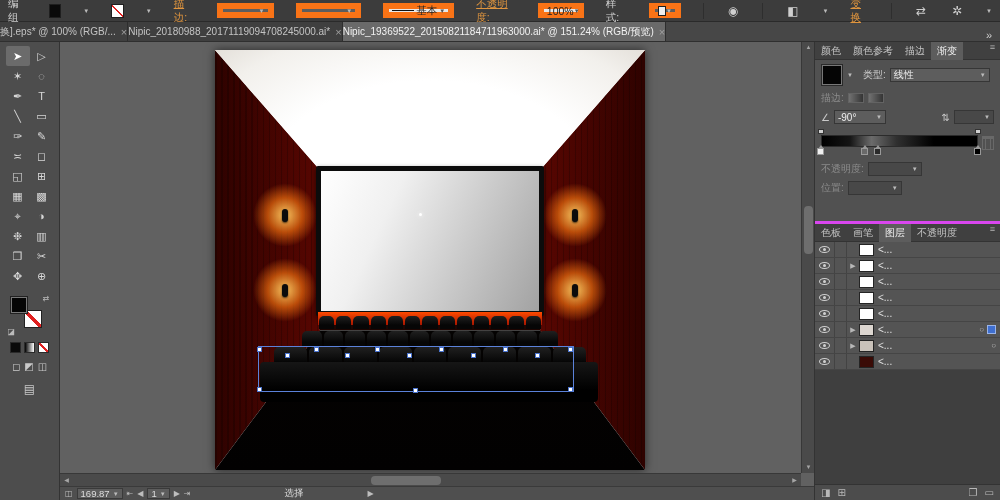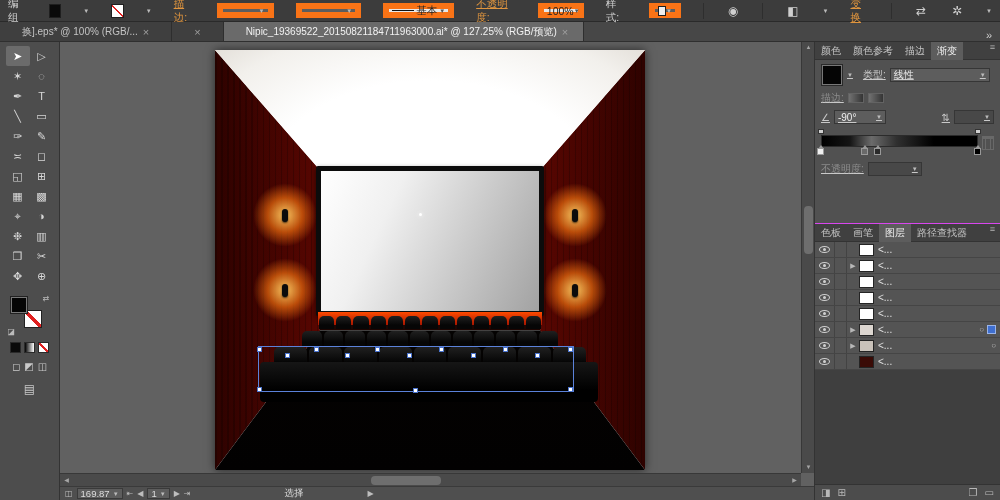--- a/index.html
+++ b/index.html
@@ -14,21 +14,21 @@
   .sw.fill{background:#0a0a0a;}
   .sw.strokeNone{background:linear-gradient(45deg,#fff 44%,#e02020 44%,#e02020 56%,#fff 56%);}
   .ddarrow{font-size:6px;color:#bbb;}
   .dd{height:15px;background:#5d5d5d;border:6px solid #f97316;display:inline-flex;align-items:center;justify-content:space-between;padding:0 3px;color:#e6e6e6;}
   .dd.light{background:#e8e8e8;color:#222;}
   .iconbtn{color:#cfcfcf;font-size:12px;padding:0 2px;cursor:pointer;}
   .vsep{width:1px;height:16px;background:#2e2e2e;}
 
   
   .tabbar{height:20px;background:#474747;border-bottom:1px solid #2f2f2f;display:flex;align-items:flex-end;}
-  .doc-tab{height:19px;display:flex;align-items:center;gap:5px;padding:0 22px;background:#3f3f3f;border-right:1px solid #2e2e2e;color:#c3c3c3;font-size:10px;max-width:360px;white-space:nowrap;overflow:hidden;cursor:pointer;}
+  .doc-tab{height:19px;display:flex;align-items:center;gap:5px;padding:0 0;background:#3f3f3f;border-right:1px solid #2e2e2e;color:#c3c3c3;font-size:10px;max-width:360px;white-space:nowrap;overflow:hidden;cursor:pointer;}
   .doc-tab.active{background:#6a6a6a;color:#f2f2f2;}
   .tab-close{color:#9f9f9f;font-size:11px;}
   .tab-over{margin-left:auto;padding:0 8px;color:#cfcfcf;font-size:11px;cursor:pointer;}
 
   
   .mainrow{display:flex;height:458px;}
 
   
   .toolbox{width:60px;background:#4d4d4d;border-right:1px solid #333;display:flex;flex-direction:column;align-items:center;padding-top:4px;}
   .tools-grid{display:grid;grid-template-columns:24px 24px;}
@@ -79,21 +79,21 @@
   .statusbar{position:absolute;left:0;right:0;bottom:0;height:14px;background:#4f4f4f;border-top:1px solid #3a3a3a;display:flex;align-items:center;gap:4px;padding:0 5px;font-size:9.5px;color:#ddd;}
   .statusbar .box{height:11px;background:#5d5d5d;border:1px solid #3a3a3a;display:inline-flex;align-items:center;gap:3px;padding:0 3px;}
   .statusbar .nav{color:#bdbdbd;font-size:8px;cursor:pointer;}
 
   
   .dock{width:186px;background:#4f4f4f;border-left:1px solid #333;display:flex;flex-direction:column;}
   .ptabs{display:flex;align-items:flex-start;height:18px;background:#404040;border-bottom:1px solid #333;}
   .ptab{padding:2px 6px;font-size:10px;color:#c3c3c3;white-space:nowrap;cursor:pointer;}
   .ptab.active{background:#5d5d5d;color:#f0f0f0;}
   .pmenu{margin-left:auto;padding:0 5px;color:#b5b5b5;font-size:9px;cursor:pointer;}
-  .gradbody{height:164px;background:#515151;border-bottom:1px solid #d946ef;padding:4px 6px;font-size:10px;color:#c9c9c9;text-decoration:underline;}
+  .gradbody{height:164px;background:#515151;border-bottom:3px solid #d946ef;padding:4px 6px;font-size:10px;color:#c9c9c9;}
   .grow{display:flex;align-items:center;gap:4px;margin-bottom:5px;}
   .gsw{width:22px;height:22px;background:#050505;border:1px solid #2a2a2a;box-shadow:0 0 0 1px #777 inset;}
   .gdis{color:#8b8b8b;}
   .gdd{height:14px;background:#5d5d5d;border:1px solid #363636;display:inline-flex;align-items:center;justify-content:space-between;padding:0 3px;color:#eee;}
   .gdd.dis{background:#484848;color:#8a8a8a;}
   .gbarwrap{position:relative;flex:1;height:28px;}
   .gbar{position:absolute;left:0;right:0;top:6px;height:12px;border:1px solid #2b2b2b;background:linear-gradient(90deg,#000,#151515 18%,#6b6b6b 32%,#303030 48%,#000 72%,#000);}
   .gstop{position:absolute;top:19px;width:7px;height:7px;border:1px solid #9a9a9a;}
   .gstop:before{content:"";position:absolute;left:0;top:-4px;border-left:3px solid transparent;border-right:3px solid transparent;border-bottom:4px solid #9a9a9a;}
   .ostop{position:absolute;top:0;width:6px;height:5px;background:#cfcfcf;border:1px solid #333;}
@@ -163,24 +163,25 @@
       <span class="ddarrow">▼</span>
   </div>
 
   <div class="tabbar">
     <span id="doc-tabs" style="display:flex;height:100%;align-items:flex-end;">
         <span class="doc-tab">
           <span class="tab-title">换].eps* @ 100% (RGB/...</span>
           <span class="tab-close">×</span>
         </span>
         <span class="doc-tab">
+          <span class="tab-title">Nipic_20180988_20171119094708245000.ai*</span>
           <span class="tab-close">×</span>
         </span>
         <span class="doc-tab active">
-          <span class="tab-title">Nipic_19369522_20150821184711963000.ai* @ 127.25% (RGB/预览)</span>
+          <span class="tab-title">Nipic_19369522_20150821184711963000.ai* @ 151.24% (RGB/预览)</span>
           <span class="tab-close">×</span>
         </span>
       </span>
     <span class="tab-over">»</span>
   </div>
 
   <div class="mainrow">
 
     <div class="toolbox">
       <div class="tools-grid" id="tools-grid">
@@ -387,27 +388,34 @@
             </div>
           <div class="trash"></div>
         </div>
         <div class="grow">
           <span class="gdis">不透明度:</span>
           <span class="gdd dis" style="width:54px;">
               <span></span>
               <span class="ddarrow">▼</span>
             </span>
         </div>
+        <div class="grow">
+          <span class="gdis">位置:</span>
+          <span class="gdd dis" style="width:54px;">
+              <span></span>
+              <span class="ddarrow">▼</span>
+            </span>
+        </div>
       </div>
 
       <div class="ptabs" id="layer-tabs">
           <span class="ptab">色板</span>
           <span class="ptab">画笔</span>
           <span class="ptab active">图层</span>
-          <span class="ptab">路径查找器</span>
+          <span class="ptab">不透明度</span>
           <span class="pmenu">≡</span>
         </div>
       <div class="layerlist" id="layer-list">
           <div class="lrow">
             <span class="c-eye">
               <span class="eye"></span>
             </span>
             <span class="c-lock"></span>
             <span class="c-exp"></span>
             <span class="thumb" style="background: rgb(255, 255, 255);"></span>

